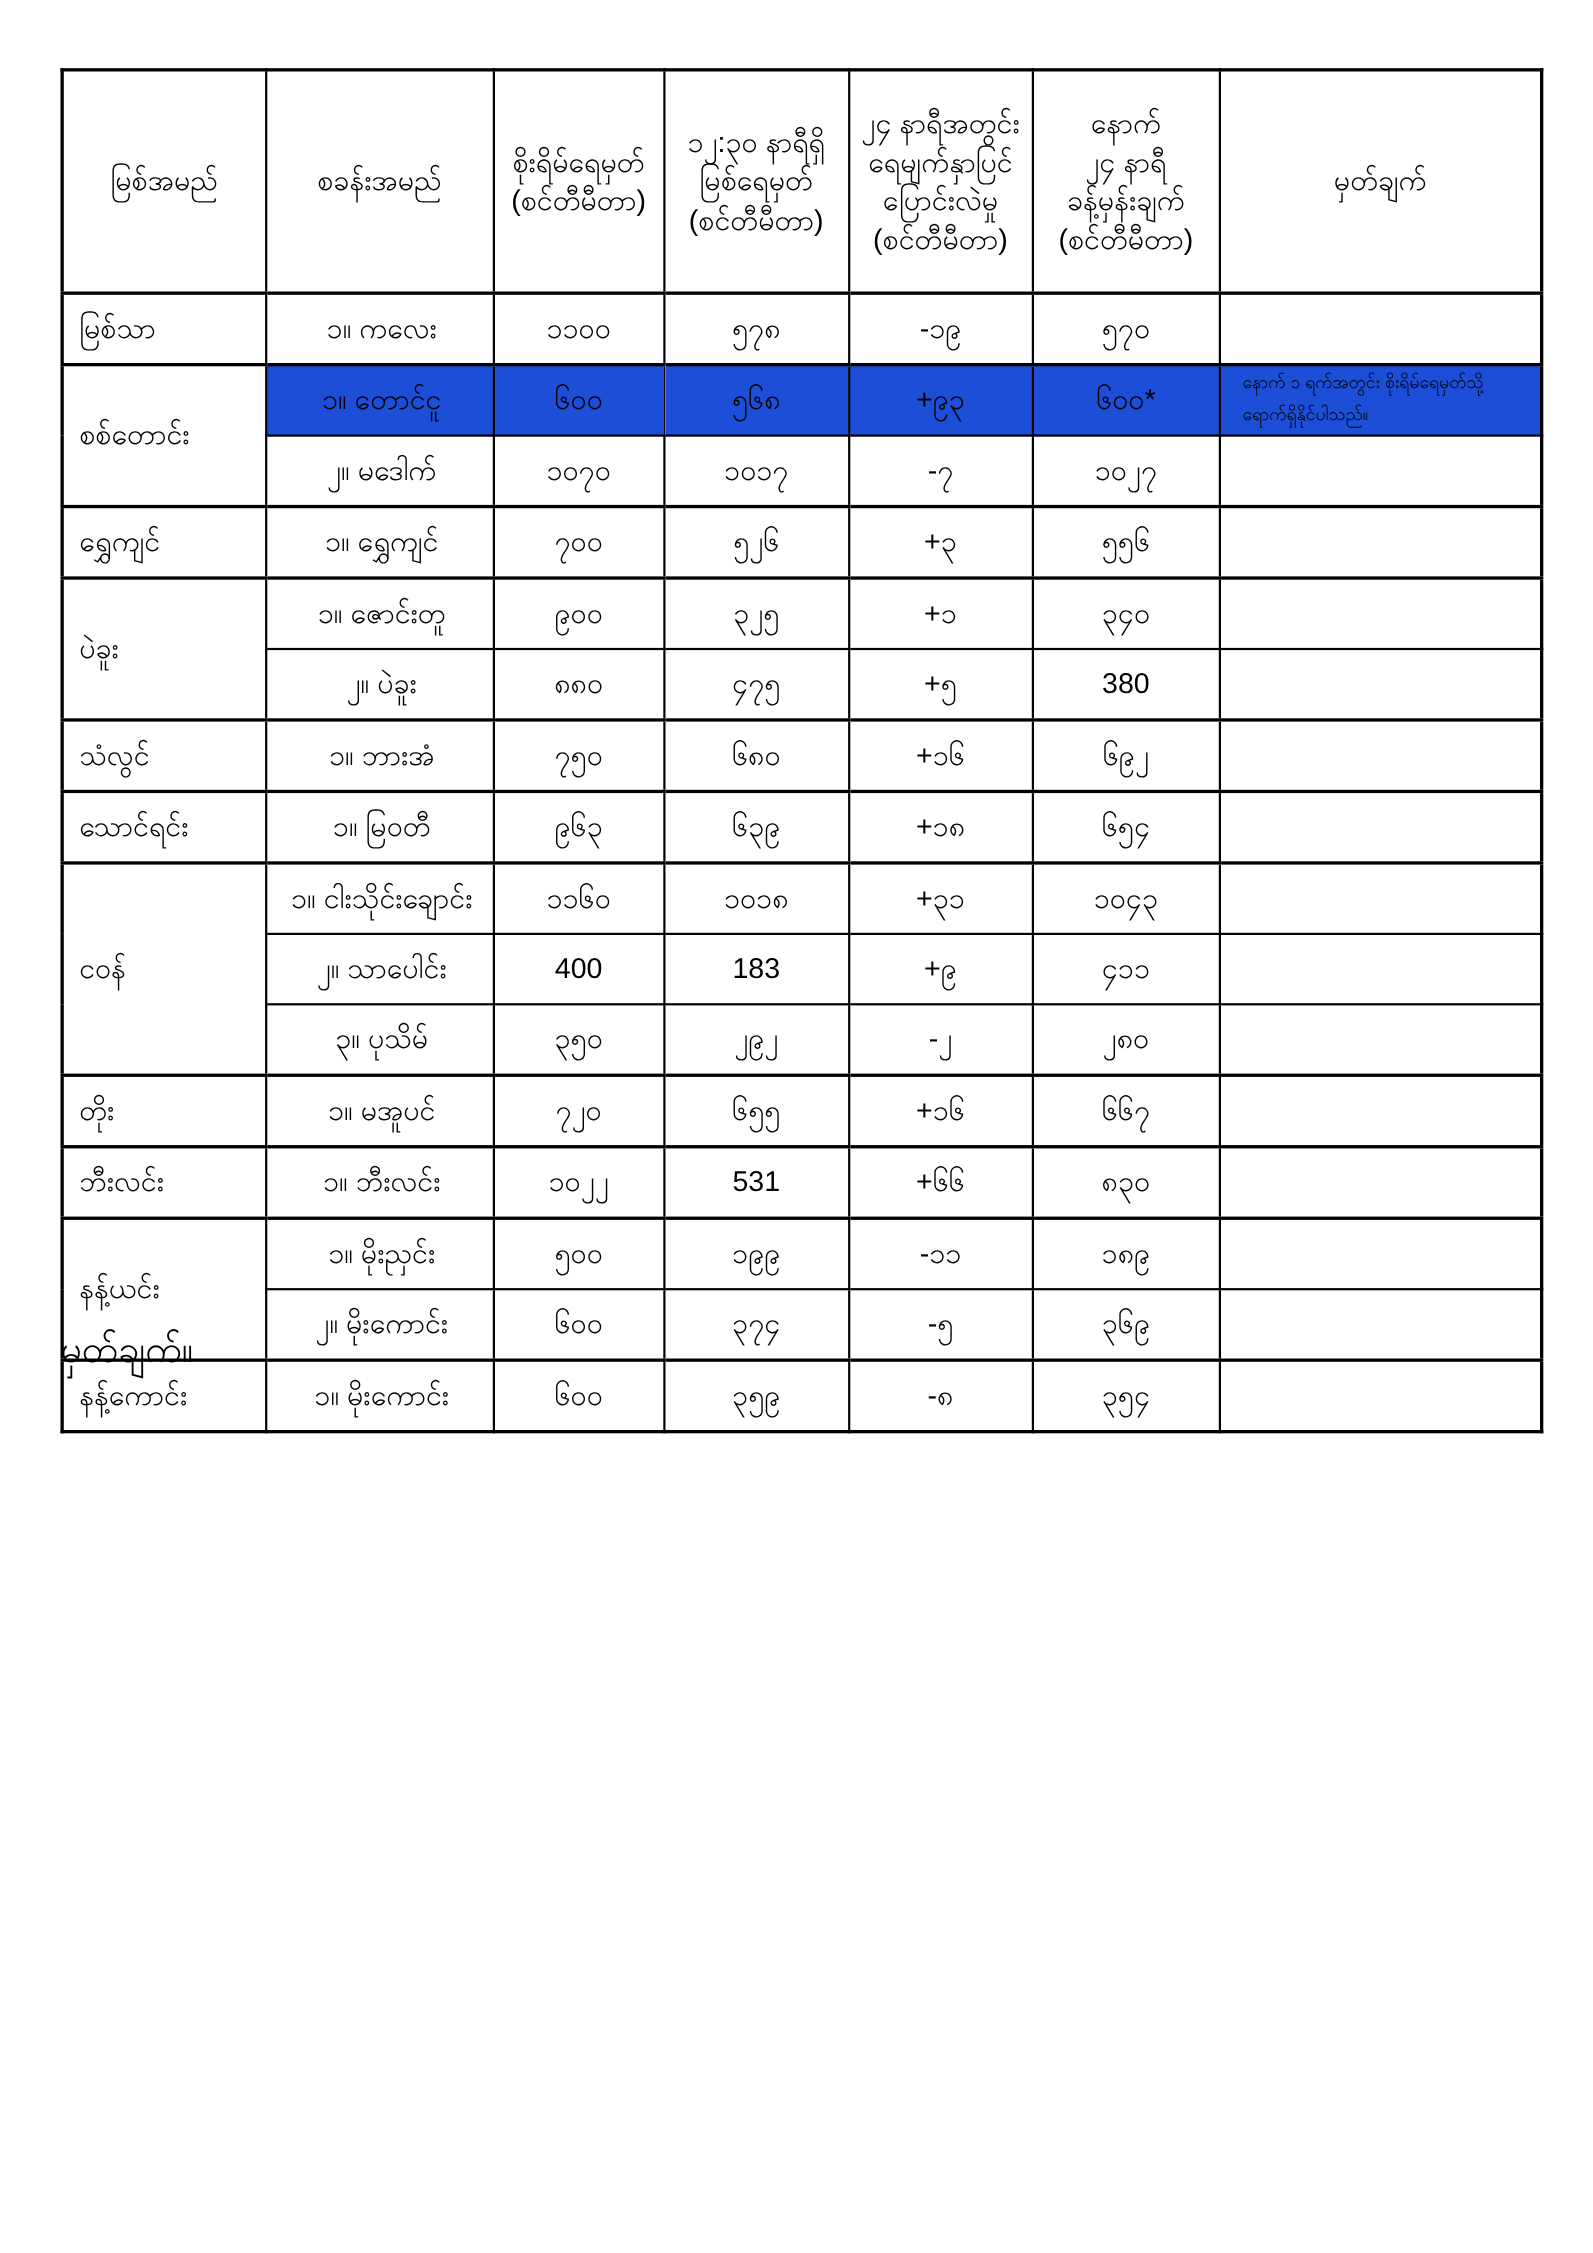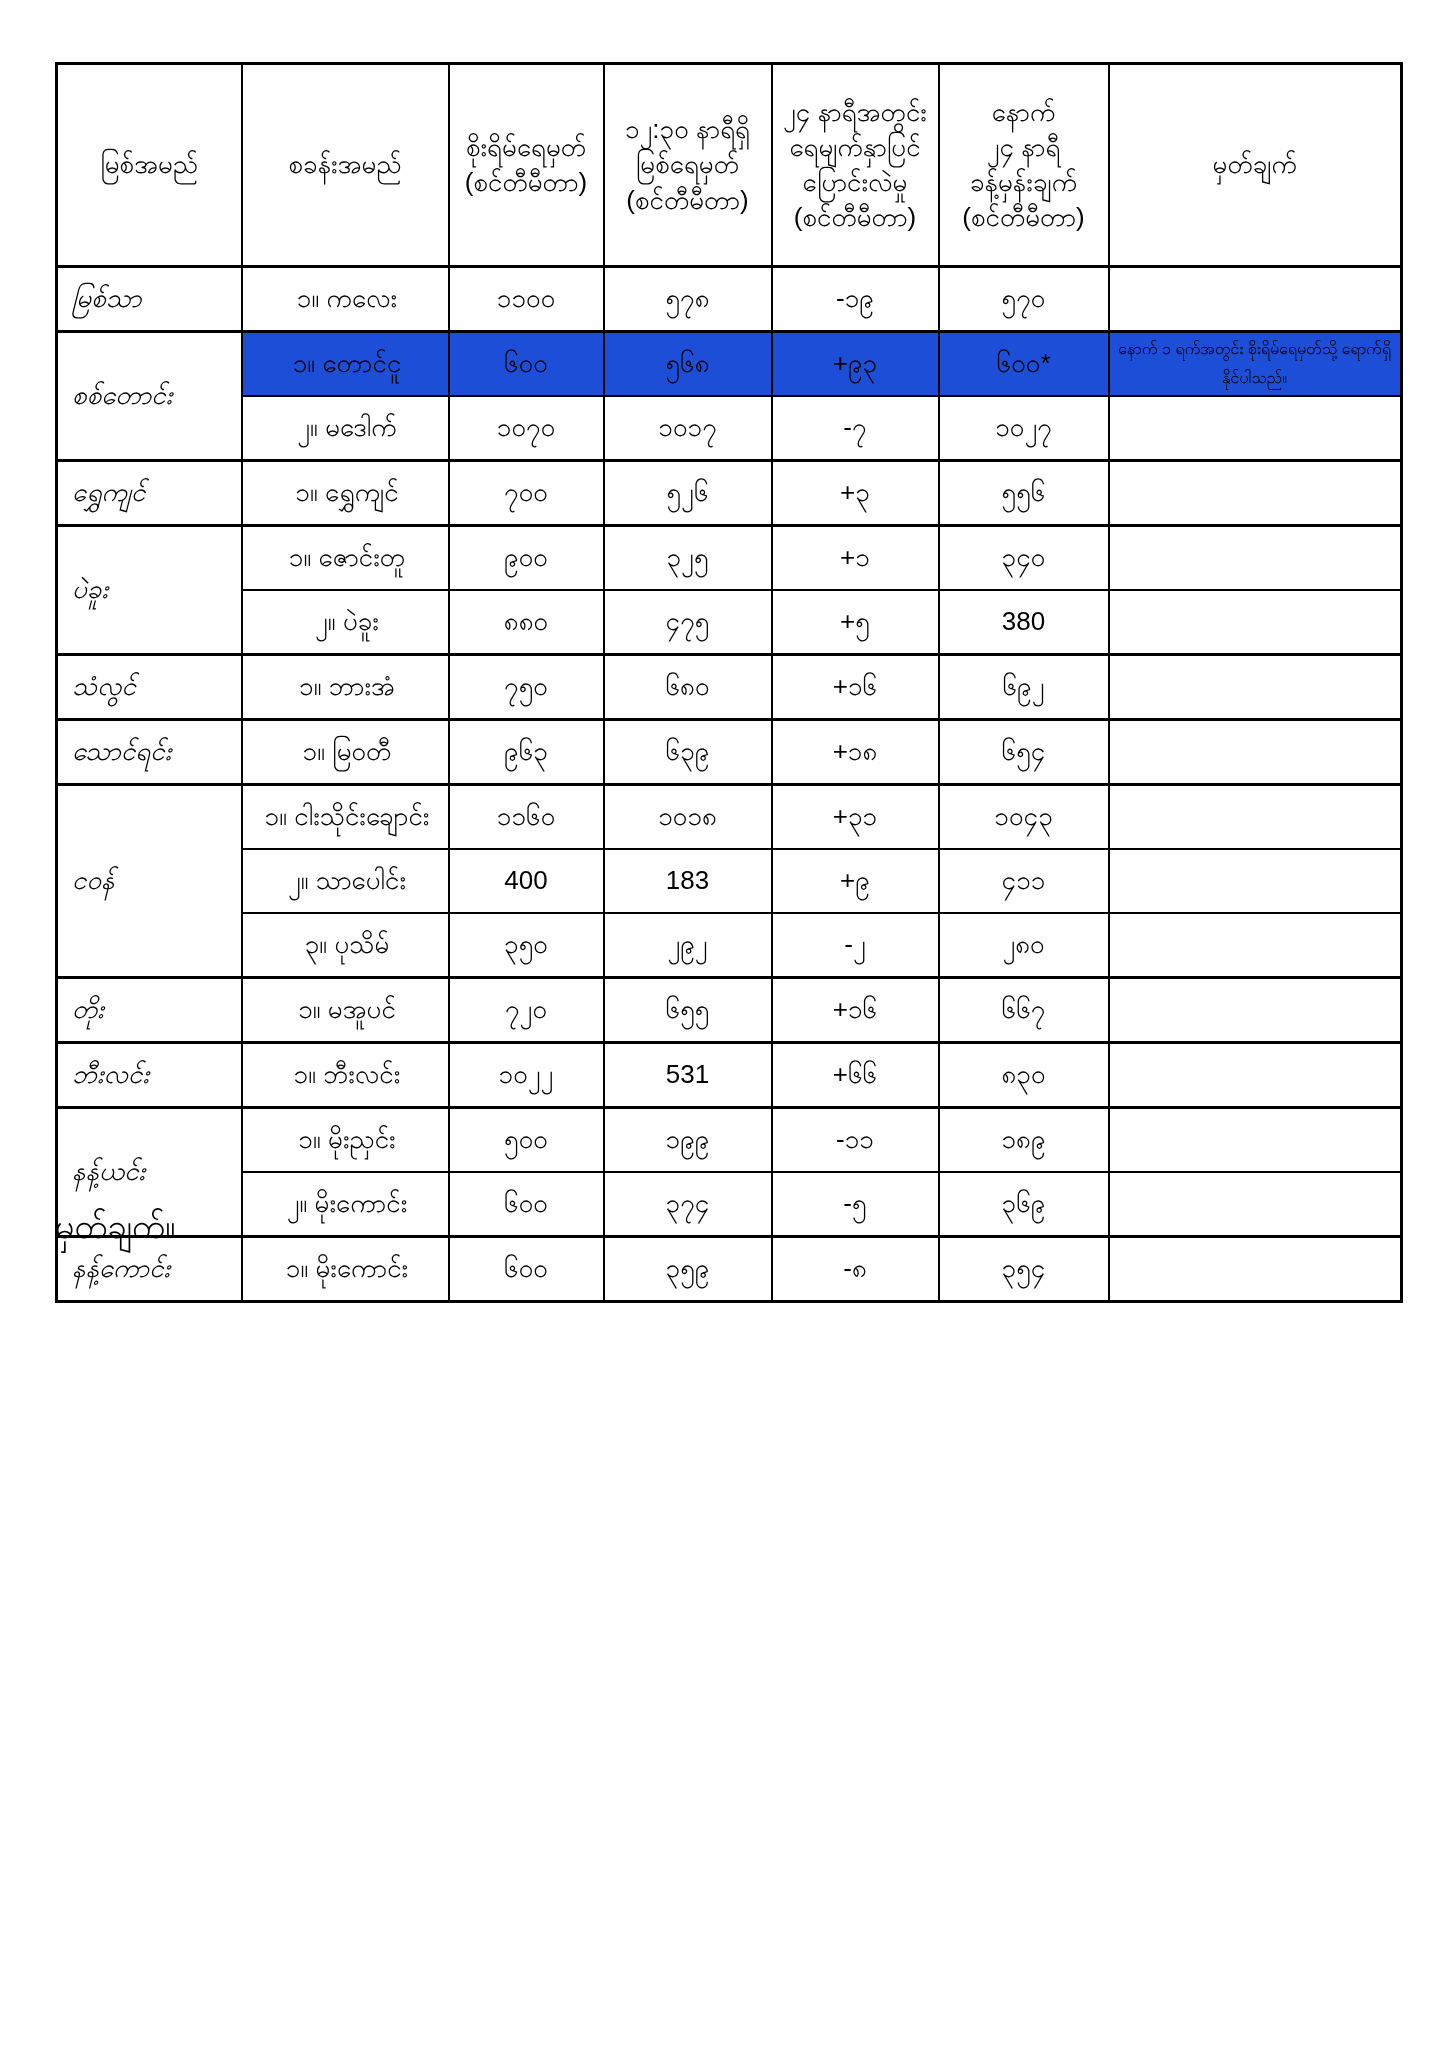--- a/index.html
+++ b/index.html
@@ -30,24 +30,24 @@
     border: 2px solid #000;
     font-weight: normal;
     font-size: 26px;
     line-height: 1.35;
     padding: 2px 6px;
     overflow: hidden;
   }
   thead th { height: 196px; text-align: center; vertical-align: middle; white-space: pre-line; }
   tbody td { height: 58px; }
 
-  td.c-river   { text-align: left; padding-left: 14px; vertical-align: middle; font-style: italic; }
+  td.c-river   { text-align: left; padding-left: 14px; vertical-align: middle; }
   td.c-station { text-align: center; padding-left: 10px; vertical-align: middle; }
   td.c-num     { text-align: center; vertical-align: middle; }
-  td.c-remark  { text-align: center; vertical-align: middle; font-size: 16px; line-height: 1.8; padding: 2px 2px; }
+  td.c-remark  { vertical-align: middle; font-size: 16px; line-height: 1.8; padding: 2px 20px; }
 
   tr.gs td { border-top: 3px solid #000; }
   .hl { background: #1d4ed8; }
 
   .footnote {
     position: absolute; left: 55px; top: 1204px;
     width: 1345px;
     font-size: 34px;
     display: flex; align-items: baseline;
   }

